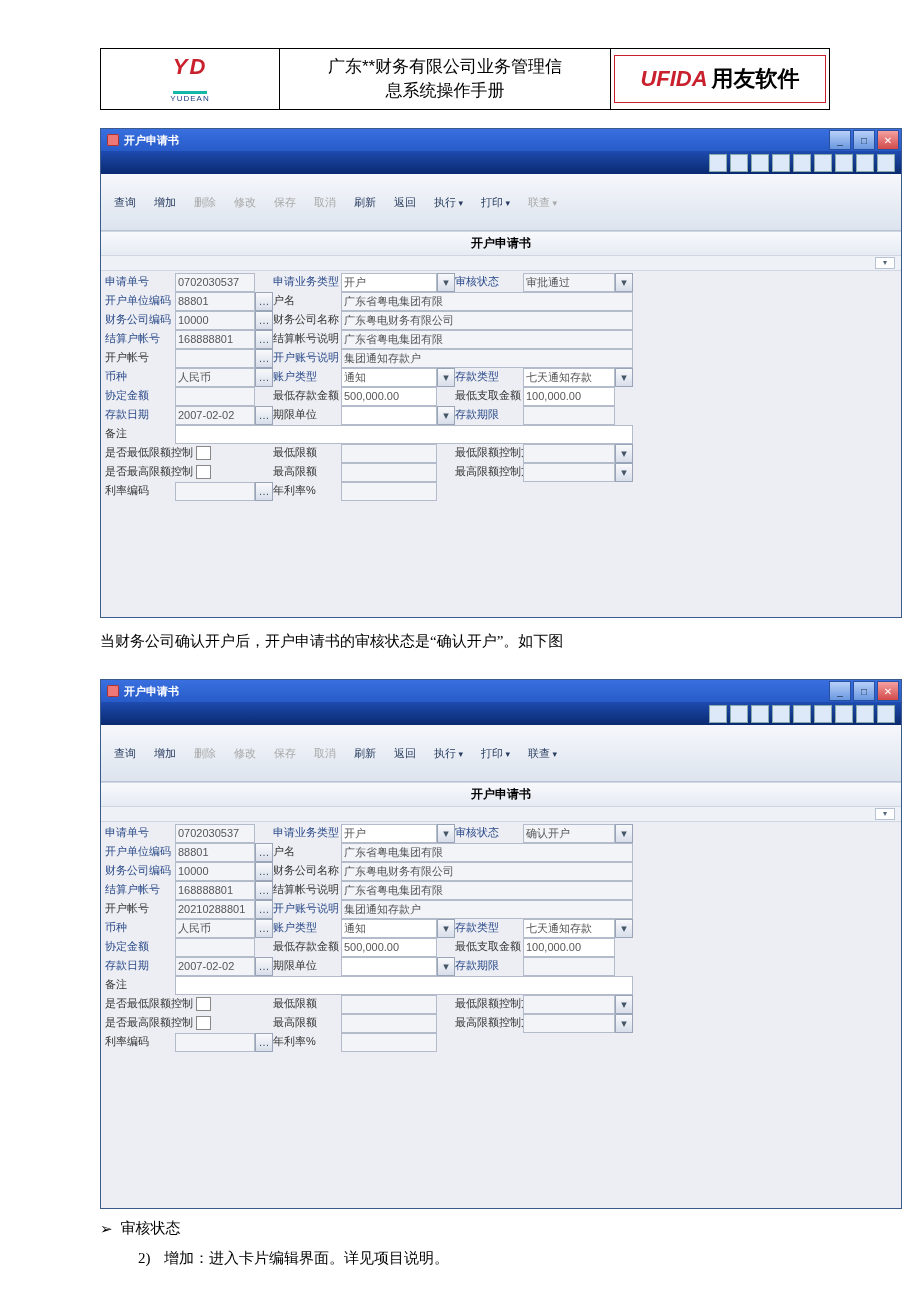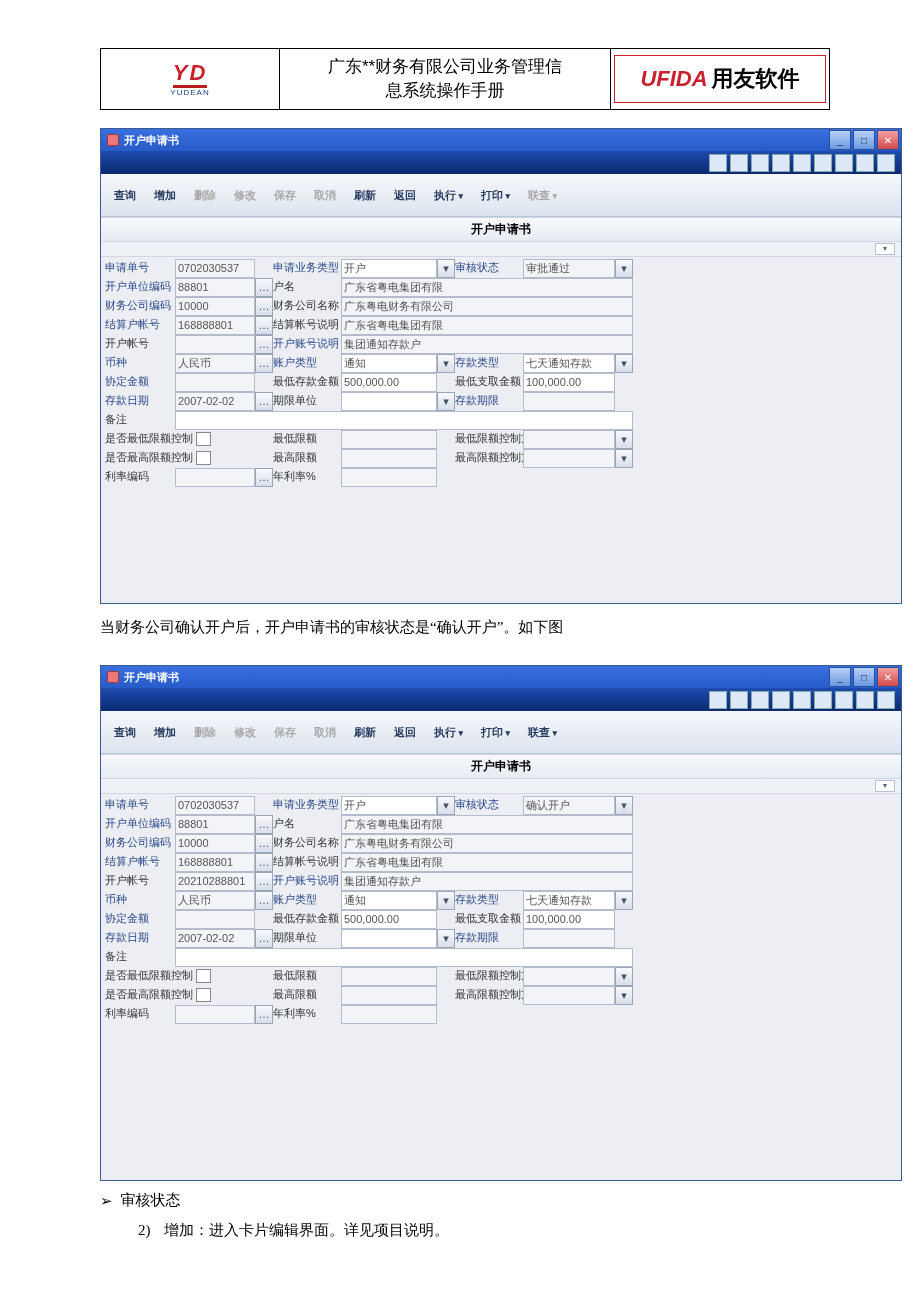--- a/index.html
+++ b/index.html
@@ -2,21 +2,21 @@
 <html><head>
 <meta charset="utf-8">
 <style>
   body { margin:0; font-family: "SimSun","Songti SC","STSong",serif; background:#fff; color:#000; }
   .page { width:920px; margin:0 auto; padding:48px 90px 40px 100px; box-sizing:border-box; }
 
   .header-table { width:100%; border-collapse:collapse; margin-bottom:18px; }
   .header-table td { border:1px solid #000; height:56px; vertical-align:middle; padding:2px 4px; }
   .logo-cell { width:170px; }
   .yudean-logo { display:flex; flex-direction:column; align-items:center; justify-content:center; height:52px; }
-  .yd-shape { color:#c8202c; font-size:22px; font-style:italic; font-weight:bold; letter-spacing:2px; font-family:Arial,sans-serif; border-bottom:3px solid #b91c1c; line-height:1; padding-bottom:1px; }
+  .yd-shape { color:#c8202c; font-size:22px; font-style:italic; font-weight:bold; letter-spacing:2px; font-family:Arial,sans-serif; border-bottom:3px solid #14b8a6; line-height:1; padding-bottom:13px; }
   .yd-text { font-size:8px; color:#1a3f7e; letter-spacing:1px; font-family:Arial,sans-serif; }
   .title-cell { text-align:center; font-family:"SimHei","STHeiti",sans-serif; font-size:17px; line-height:1.4; }
   .ufida-cell { width:210px; }
   .ufida-box { outline:1px solid #c8202c; height:46px; display:flex; align-items:center; justify-content:center; }
   .ufida-red { color:#c8202c; font-family:Arial,sans-serif; font-weight:900; font-style:italic; font-size:22px; letter-spacing:0; }
   .ufida-cn { font-family:"SimHei","STHeiti",sans-serif; font-size:22px; font-weight:700; margin-left:4px; }
 
   .body-text { font-size:15px; line-height:1.8; margin:10px 0 24px; font-family:"SimSun",serif; }
 
   
@@ -24,21 +24,21 @@
   .titlebar { height:22px; background:linear-gradient(#3a6fe0,#265bc8); display:flex; align-items:center; color:#fff; padding:0 2px 0 6px; }
   .tb-icon { width:12px; height:12px; background:#e77; border-radius:2px; margin-right:5px; box-shadow:inset 0 0 0 1px #a33; }
   .tb-title { flex:1; font-weight:bold; font-size:11px; }
   .tb-btns { display:flex; gap:2px; }
   .tb-btn { width:20px; height:18px; background:linear-gradient(#b8d0f8,#6a98e0); border:1px solid #2a4f9e; display:flex; align-items:center; justify-content:center; font-family:Arial; font-size:10px; color:#234; }
   .tb-btn.close { background:linear-gradient(#f5a0a0,#d24a4a); color:#fff; }
 
   .iconbar { height:23px; background:linear-gradient(#1e4bb0,#0a2a70); display:flex; justify-content:flex-end; align-items:center; padding:0 6px; }
   .iconbar .mini { width:16px; height:16px; margin-left:3px; background:#dde8f8; border:1px solid #8aa; }
 
-  .toolbar { height:24px; background:linear-gradient(#f5f7fb,#dde4ee); display:flex; align-items:center; padding:9px 6px; gap:4px; border-bottom:1px solid #b9c4d6;font-weight:bold; }
+  .toolbar { height:24px; background:linear-gradient(#f5f7fb,#dde4ee); display:flex; align-items:center; padding:16px 6px; gap:4px; border-bottom:1px solid #b9c4d6; }
   .tbtn { padding:1px 7px; font-size:11px; color:#283b60; cursor:default; }
   .tbtn.dim { color:#a8a8a8; }
   .tbtn.drop::after { content:" ▾"; font-size:9px; }
 
   .section-title { background:linear-gradient(#f7f9fc,#e6ebf3); border-top:1px solid #cfd6e2; border-bottom:1px solid #cfd6e2; text-align:center; font-weight:bold; padding:3px 0; font-size:12px; }
   .thin-bar { height:14px; background:#eef2f7; border-bottom:1px solid #d0d7e2; display:flex; justify-content:flex-end; padding-right:6px; align-items:center; }
   .thin-bar .chev { width:18px; height:10px; border:1px solid #b8c2d5; background:#fff; font-size:8px; text-align:center; line-height:9px; color:#567; }
 
   .form-area { background:#eceef3; padding:2px 4px 6px; min-height:260px; }
   .fgrid { display:grid; grid-template-columns:70px 80px 18px 68px 96px 18px 68px 92px 18px; row-gap:0; }

